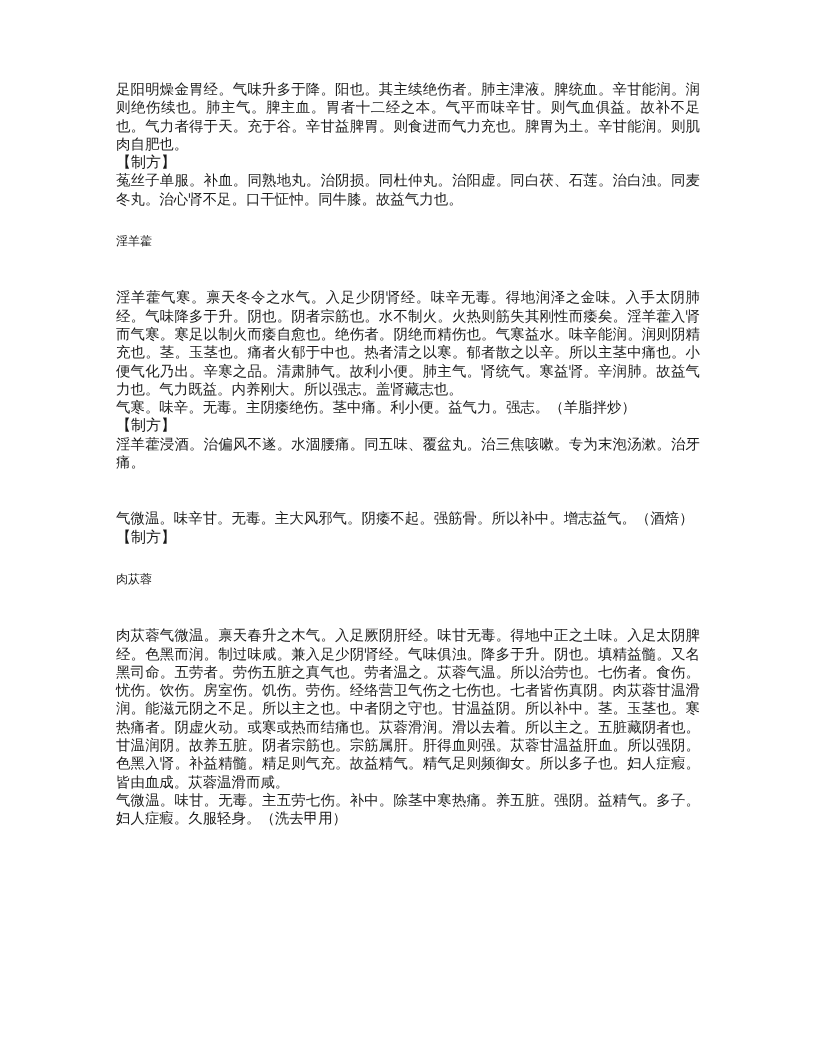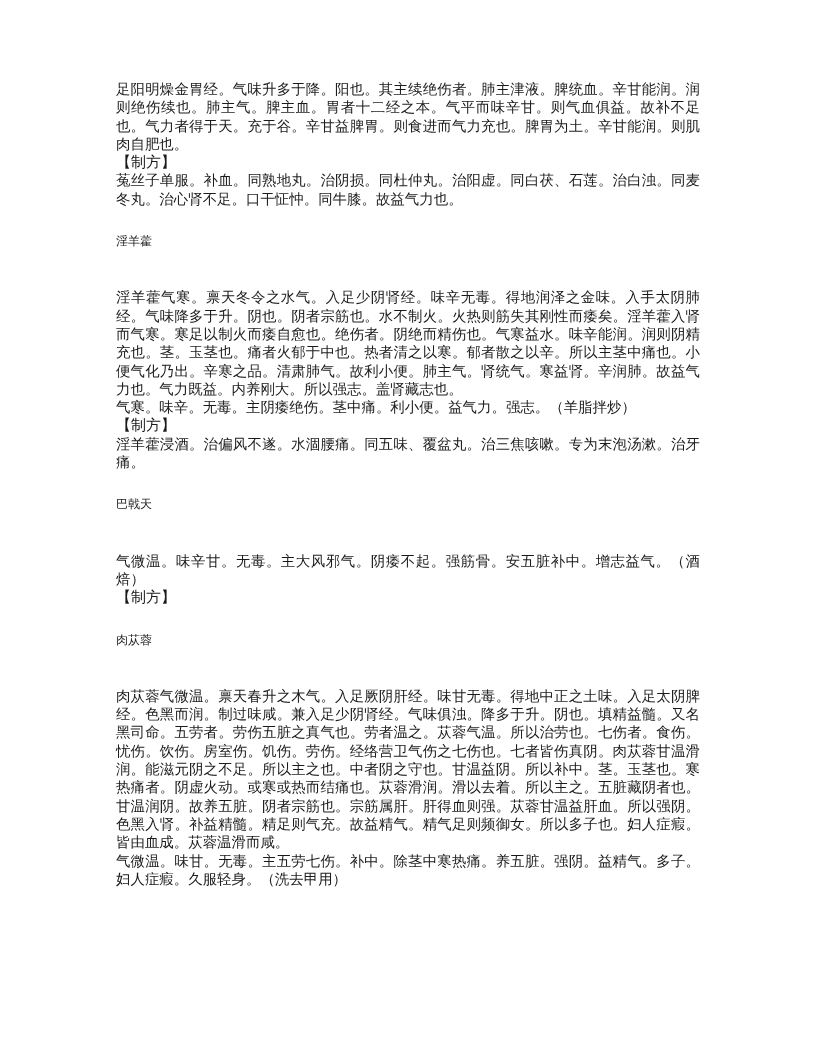--- a/index.html
+++ b/index.html
@@ -57,23 +57,22 @@
   <div>
     <p class="herb-title">淫羊藿</p>
     <div class="spacer-after-title"></div>
     <p class="para">淫羊藿气寒。禀天冬令之水气。入足少阴肾经。味辛无毒。得地润泽之金味。入手太阴肺经。气味降多于升。阴也。阴者宗筋也。水不制火。火热则筋失其刚性而痿矣。淫羊藿入肾而气寒。寒足以制火而痿自愈也。绝伤者。阴绝而精伤也。气寒益水。味辛能润。润则阴精充也。茎。玉茎也。痛者火郁于中也。热者清之以寒。郁者散之以辛。所以主茎中痛也。小便气化乃出。辛寒之品。清肃肺气。故利小便。肺主气。肾统气。寒益肾。辛润肺。故益气力也。气力既益。内养刚大。所以强志。盖肾藏志也。</p>
     <p class="para">气寒。味辛。无毒。主阴痿绝伤。茎中痛。利小便。益气力。强志。（羊脂拌炒）</p>
     <p class="label">【制方】</p>
     <p class="para">淫羊藿浸酒。治偏风不遂。水涸腰痛。同五味、覆盆丸。治三焦咳嗽。专为末泡汤漱。治牙痛。</p>
   </div>
 
   <div>
-    <p class="herb-title">巴戟天</p>
     <div class="spacer-after-title"></div>
-    <p class="para">气微温。味辛甘。无毒。主大风邪气。阴痿不起。强筋骨。安五脏补中。增志益气。（酒焙）</p>
+    <p class="para">气微温。味辛甘。无毒。主大风邪气。阴痿不起。强筋骨。所以补中。增志益气。（酒焙）</p>
     <p class="label">【制方】</p>
   </div>
 
   <div>
     <p class="herb-title">肉苁蓉</p>
     <div class="spacer-after-title"></div>
     <p class="para">肉苁蓉气微温。禀天春升之木气。入足厥阴肝经。味甘无毒。得地中正之土味。入足太阴脾经。色黑而润。制过味咸。兼入足少阴肾经。气味俱浊。降多于升。阴也。填精益髓。又名黑司命。五劳者。劳伤五脏之真气也。劳者温之。苁蓉气温。所以治劳也。七伤者。食伤。忧伤。饮伤。房室伤。饥伤。劳伤。经络营卫气伤之七伤也。七者皆伤真阴。肉苁蓉甘温滑润。能滋元阴之不足。所以主之也。中者阴之守也。甘温益阴。所以补中。茎。玉茎也。寒热痛者。阴虚火动。或寒或热而结痛也。苁蓉滑润。滑以去着。所以主之。五脏藏阴者也。甘温润阴。故养五脏。阴者宗筋也。宗筋属肝。肝得血则强。苁蓉甘温益肝血。所以强阴。色黑入肾。补益精髓。精足则气充。故益精气。精气足则频御女。所以多子也。妇人症瘕。皆由血成。苁蓉温滑而咸。</p>
     <p class="para">气微温。味甘。无毒。主五劳七伤。补中。除茎中寒热痛。养五脏。强阴。益精气。多子。妇人症瘕。久服轻身。（洗去甲用）</p>
   </div>
 

